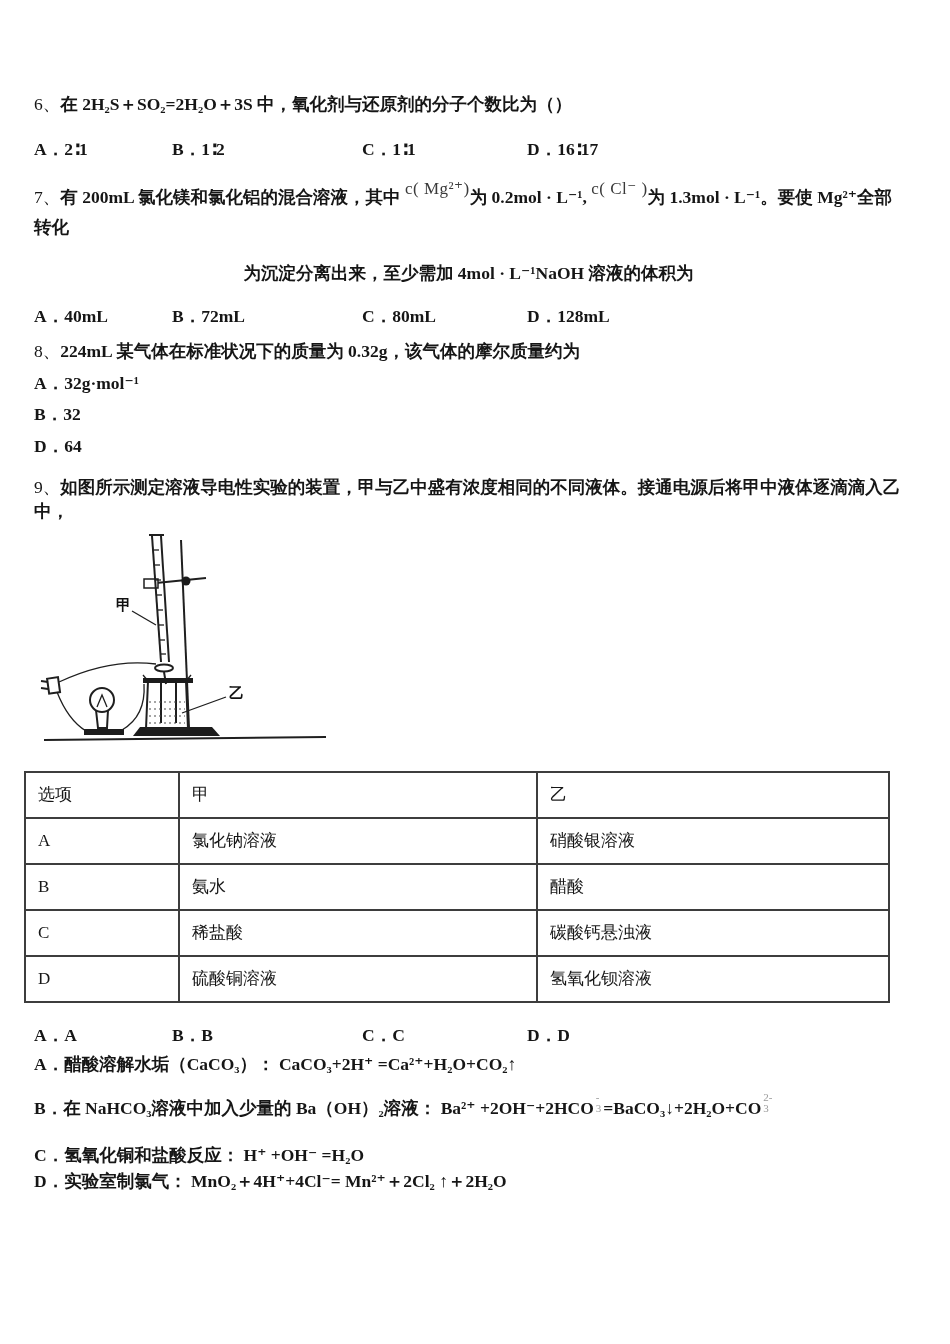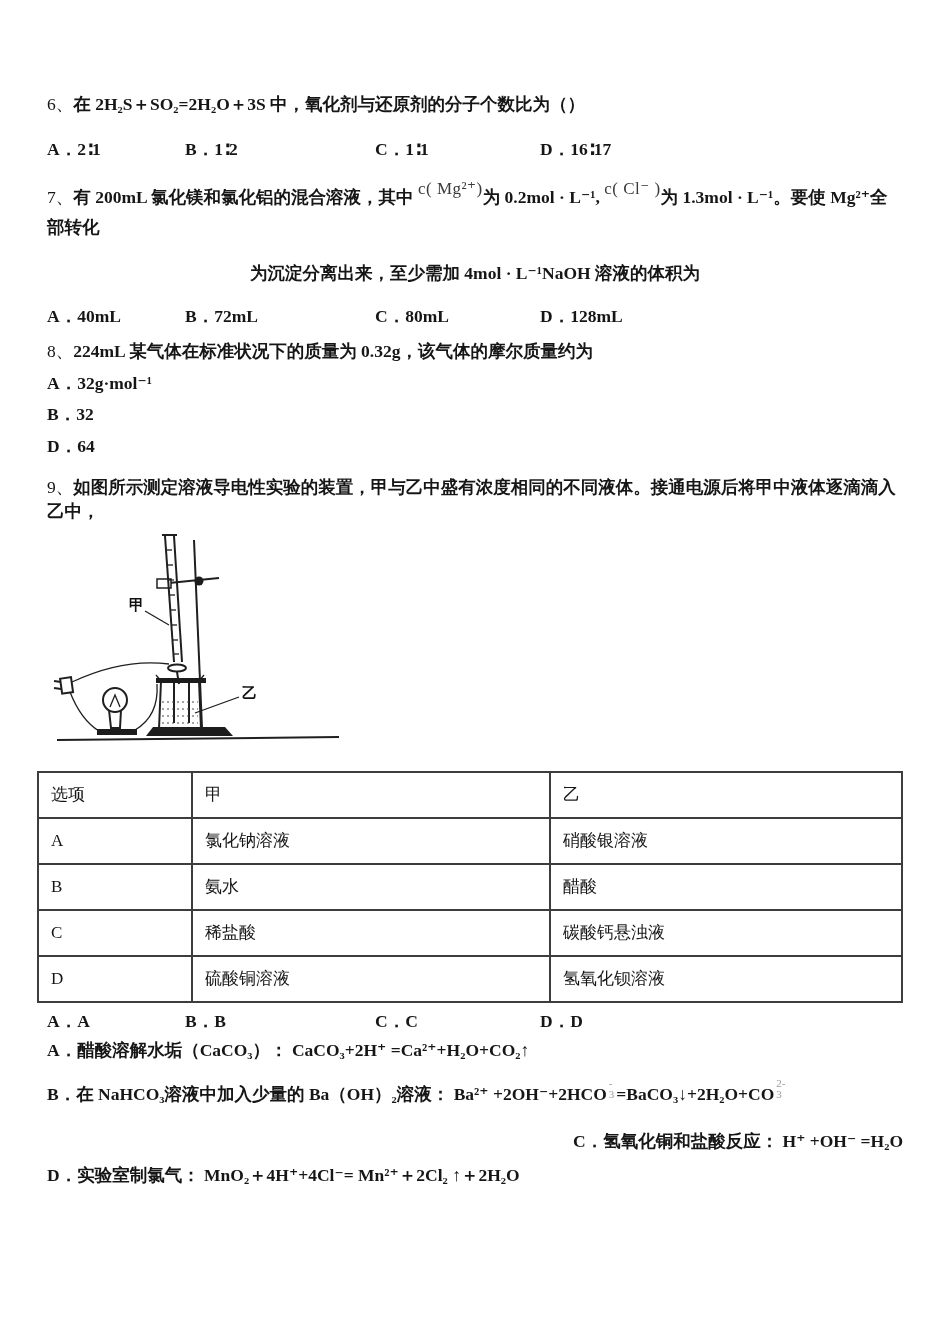--- a/index.html
+++ b/index.html
@@ -1,20 +1,20 @@
 <!DOCTYPE html>
 <html><head>
 <meta charset="utf-8">
 <style>
   html,body { margin:0; padding:0; background:#ffffff; }
   body { width:950px; height:1344px; overflow:hidden; }
   .page {
     box-sizing:border-box;
     width:950px; height:1344px;
-    padding:93px 47px 0 47px;
+    padding:93px 47px 0 34px;
     font-family:"Liberation Serif","DejaVu Serif",serif;
     font-weight:700;
     font-size:17.5px;
     color:#161616;
     background:#ffffff;
   }
   p { margin:0; line-height:1.35; }
   .qnum { font-weight:400; }
   .qline6  { margin-bottom:20px; }
   .optrow  { display:flex; margin-bottom:22px; }
@@ -42,26 +42,26 @@
   table.qtable th, table.qtable td {
     border:2px solid #3d3d3d;
     height:44px;
     padding:0 6px 0 12px;
     text-align:left;
     vertical-align:middle;
     font-weight:400;
     font-size:17px;
   }
   .c1 { width:134px; } .c2 { width:338px; } .c3 { width:332px; }
-  .ansrow { display:flex; margin-top:6px; margin-bottom:6px; }
+  .ansrow { display:flex; margin-top:20px; margin-bottom:6px; }
   .ansrow .o1 { width:138px; } .ansrow .o2 { width:190px; } .ansrow .o3 { width:165px; }
   .q10t { margin-bottom:10px; }
   .q10a { margin-bottom:18px; }
   .q10b { margin-bottom:22px; line-height:1.6; }
-  .q10c { margin-bottom:10px;text-align:right; }
+  .q10c { margin-bottom:2px; }
   .ionstack {
     display:inline-flex; flex-direction:column; align-items:flex-start;
     vertical-align:middle; transform:translateY(-7px);
     color:#9a9a9a; font-size:11px; font-weight:400; line-height:1.05;
     margin:0 2px;
   }
   svg .ln { stroke:#1f1f1f; stroke-width:2; fill:none; }
   svg .thin { stroke:#1f1f1f; stroke-width:1.3; fill:none; }
   svg .fillD { fill:#1c1c1c; stroke:none; }
   svg text { font-family:"Liberation Serif","DejaVu Serif",serif; font-size:15px; fill:#111; font-weight:700; }

